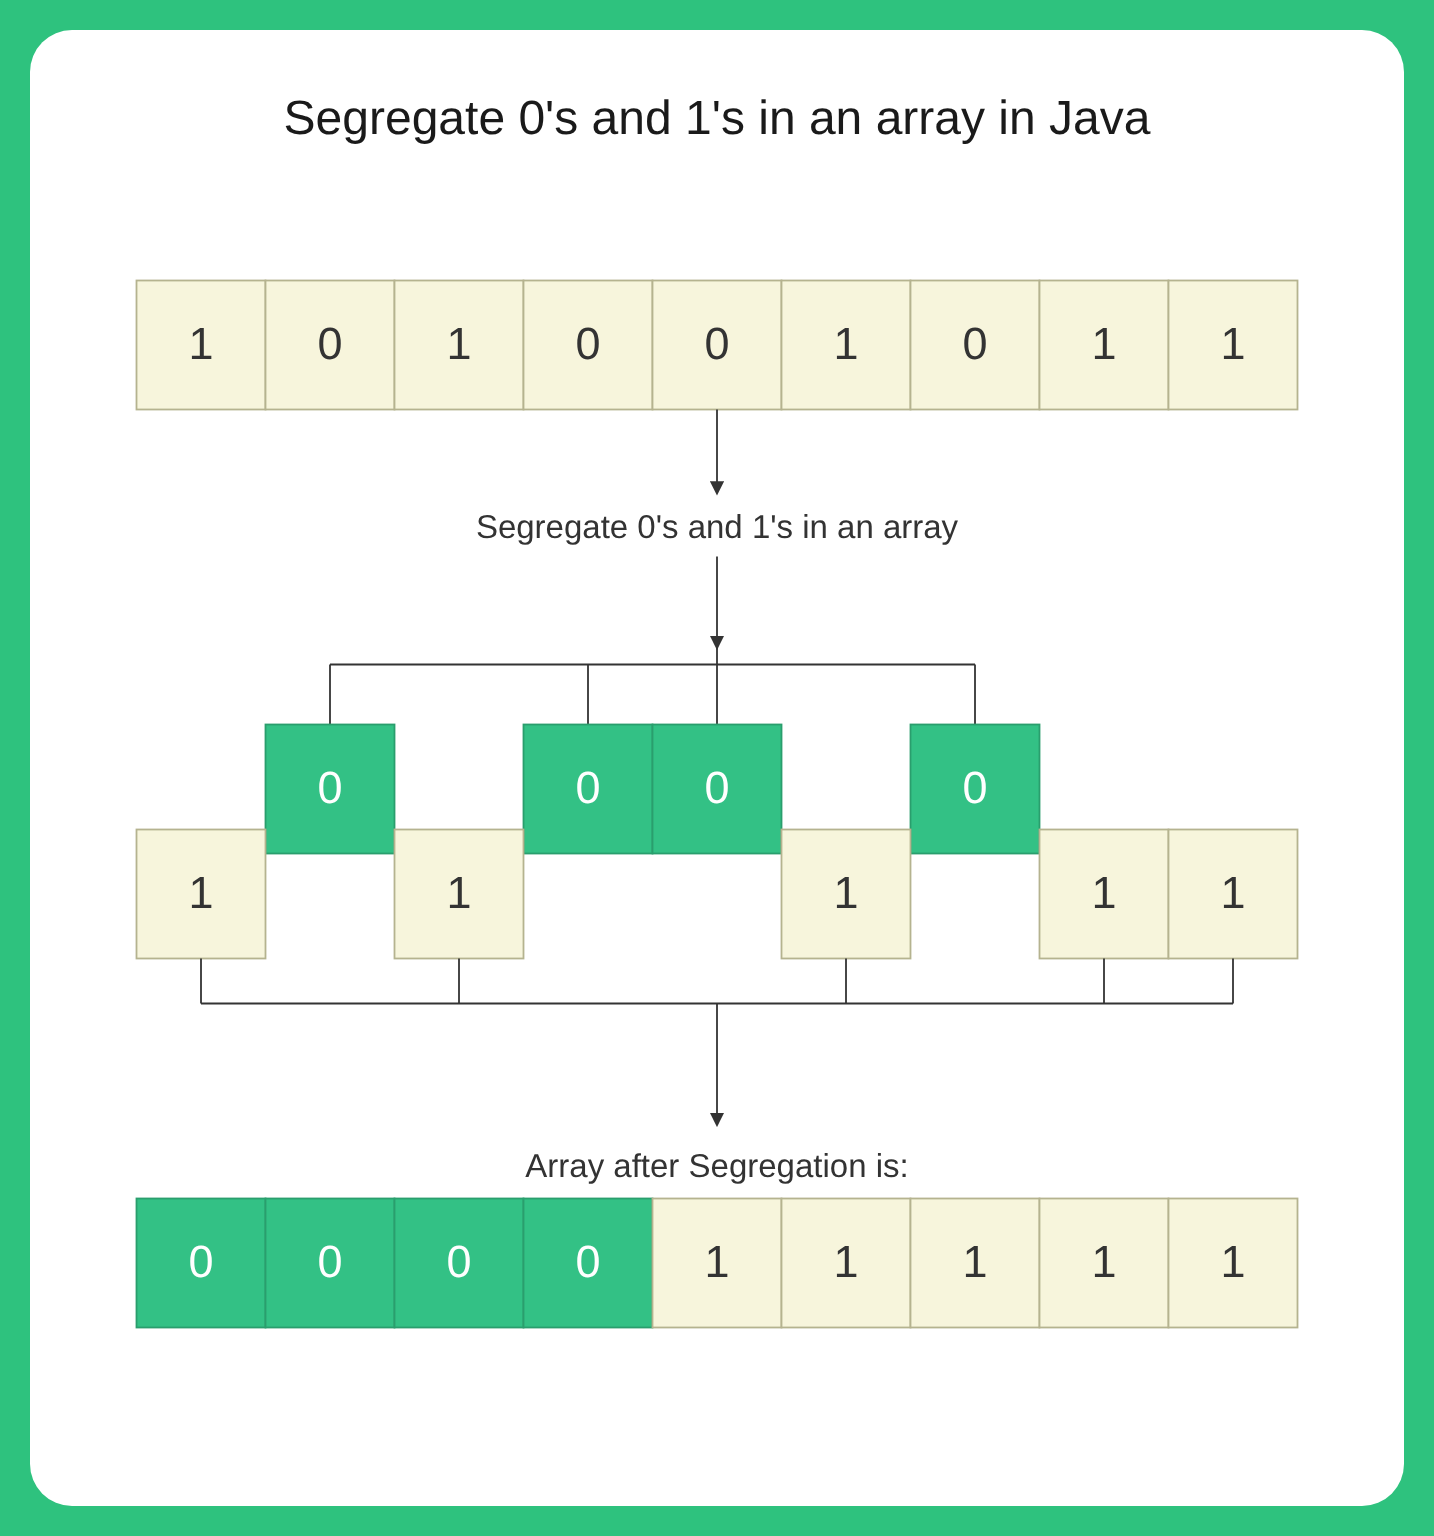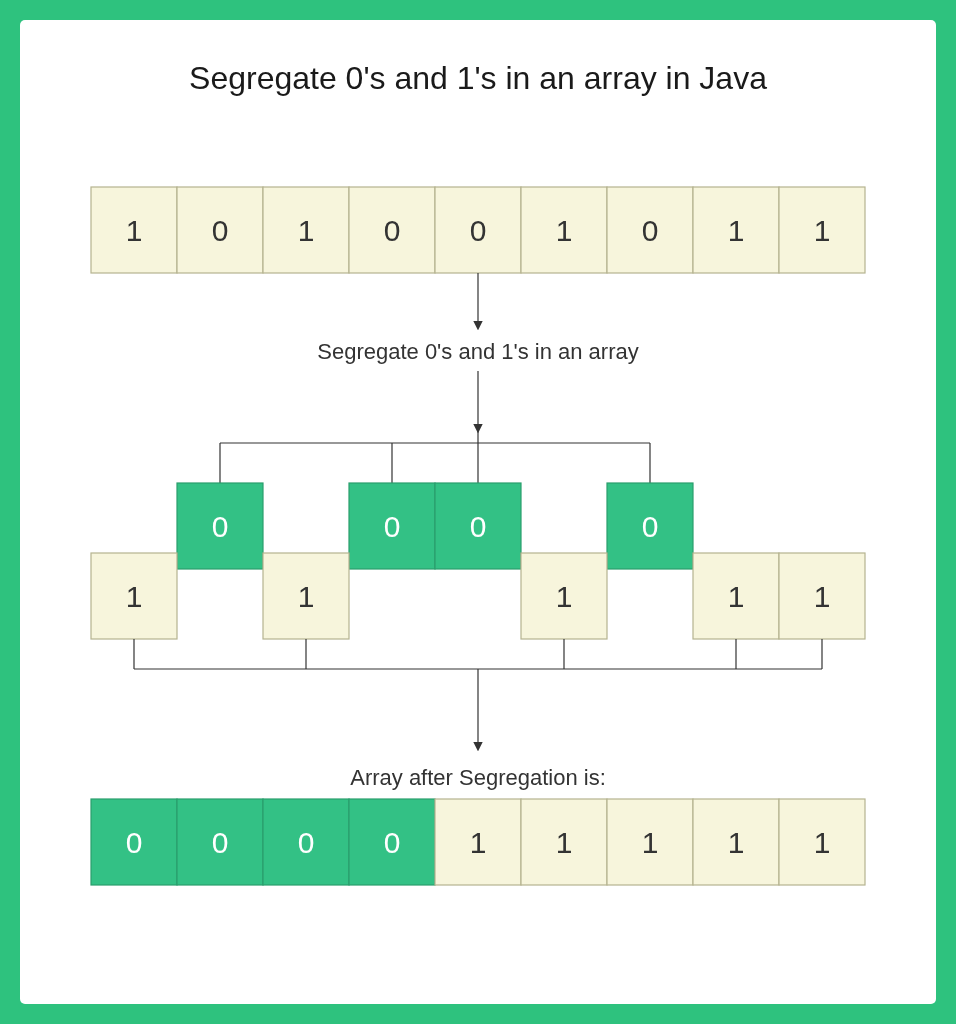--- a/index.html
+++ b/index.html
@@ -13,21 +13,21 @@
   .outer {
     width: 956px;
     height: 1024px;
     background: #2EC27E;
     padding: 20px;
   }
   .inner {
     background: #fff;
     width: 100%;
     height: 100%;
-    border-radius: 5px;
+    border-radius: 28px;
     position: relative;
     overflow: hidden;
   }
   .title {
     text-align: center;
     font-size: 32px;
     font-weight: 500;
     color: #1a1a1a;
     padding-top: 40px;
   }

